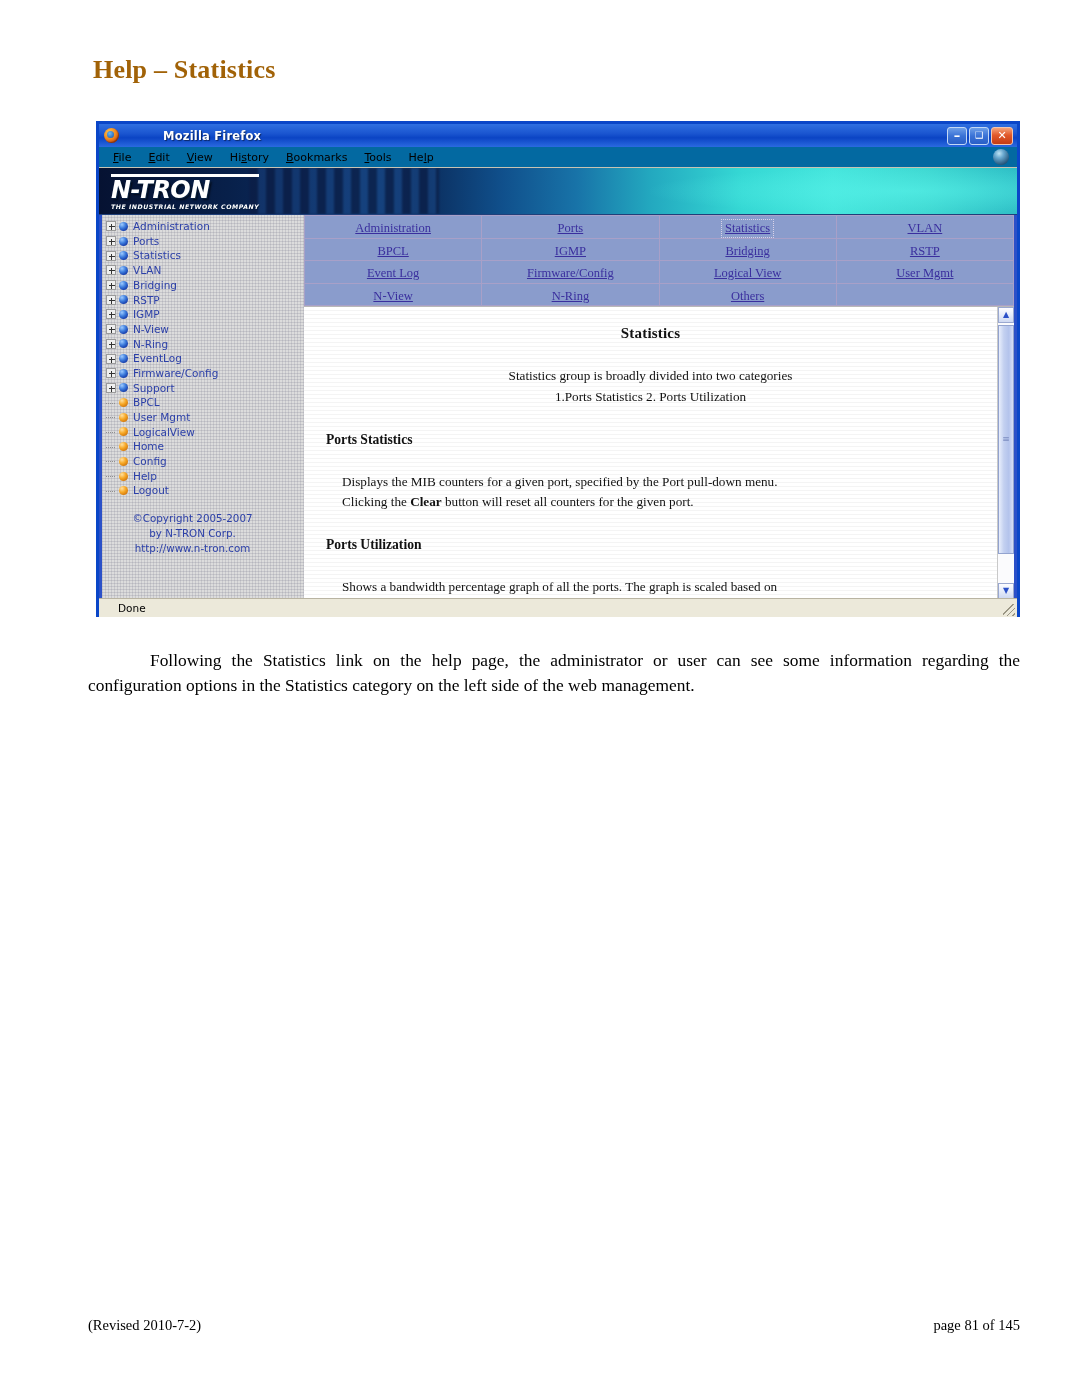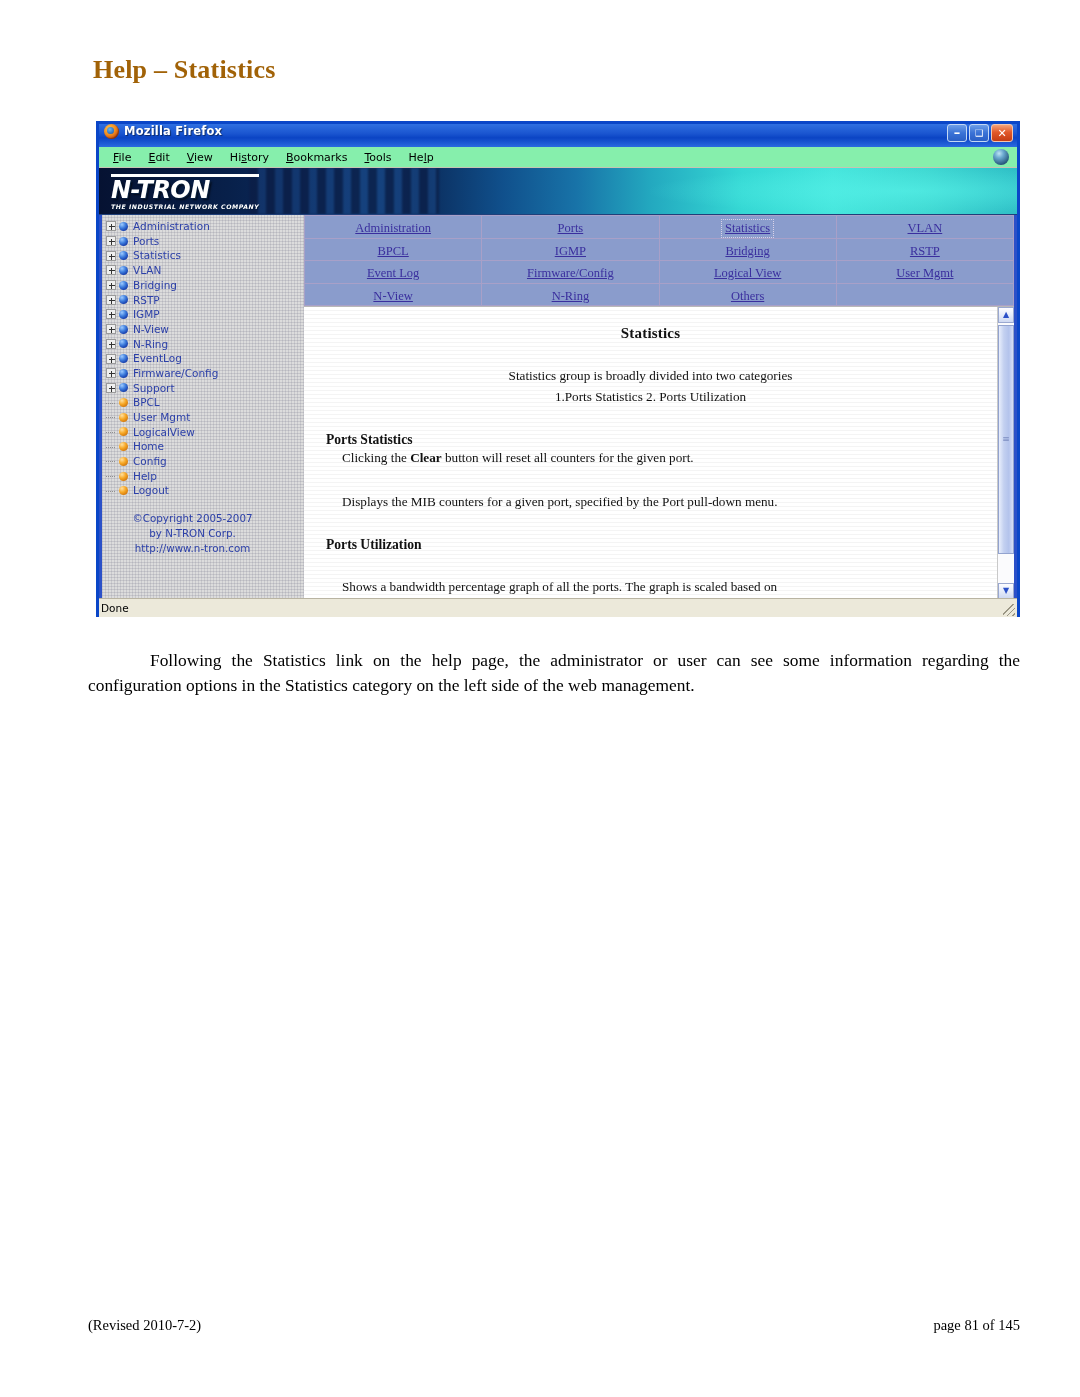--- a/index.html
+++ b/index.html
@@ -55,21 +55,21 @@
     background: linear-gradient(180deg,#2f6fe0 0%, #1a55d0 42%, #0b44c4 60%, #2a6ae0 100%);
     display: flex;
     align-items: center;
     position: relative;
     border-top: 3px solid #0a46c8;
     border-left: 0; border-right: 0;
     box-sizing: content-box;
     margin: 0;
   }
   .titlebar-inner {
-    display:flex; align-items:flex-start; width:100%; height:23px;
+    display:flex; align-items:center; width:100%; height:23px;gap:39px;
   }
   .ff-icon {
     width: 15px; height: 15px;
     margin-left: 5px; margin-right: 5px;
     border-radius: 50%;
     background: radial-gradient(circle at 35% 30%, #ffc34d 0%, #f08a1e 45%, #c94b12 75%, #8e2d08 100%);
     box-shadow: inset -1px -1px 1px rgba(0,0,0,.35);
     flex: 0 0 auto;
     position: relative;
   }
@@ -114,21 +114,21 @@
     display:flex; align-items:center; justify-content:center;
     font-family:"DejaVu Sans", sans-serif;
     line-height:1;
   }
   .win-btn.min .glyph { align-items:flex-end; padding-bottom:2px; font-size:13px;}
   .win-btn.max .glyph { font-size: 9px; }
 
   
   .menubar {
     height: 20px;
-    background: #86efac;
+    background: #0369a1;
     border-bottom: 1px solid #c8c3b2;
     display: flex;
     align-items: center;
     padding-left: 6px;
     position: relative;
   }
   .menu-item {
     font-family: "DejaVu Sans", sans-serif;
     font-size: 11px;
     color: #000;
@@ -425,21 +425,21 @@
     background: #ece9da;
     border-top: 1px solid #b9b4a2;
     display: flex;
     align-items: center;
     position: relative;
   }
   .status-text {
     font-family: "DejaVu Sans", sans-serif;
     font-size: 10.5px;
     color: #000;
-    padding-left: 2px;
+    padding-left: 19px;
   }
   .resize-grip {
     position: absolute;
     right: 2px; bottom: 1px;
     width: 12px; height: 12px;
     background:
       linear-gradient(135deg, transparent 0 40%, #9a9684 40% 47%, transparent 47% 63%, #9a9684 63% 70%, transparent 70% 86%, #9a9684 86% 93%, transparent 93%);
   }
 
   
@@ -653,22 +653,22 @@
                 </tr>
               </tbody>
           </table>
 
           <div class="help-scroll-wrap">
             <div class="help-body">
               <div class="help-h1">Statistics</div>
               <div class="help-p">Statistics group is broadly divided into two categories</div>
               <div class="help-p center-2">1.Ports Statistics   2. Ports Utilization</div>
               <div class="help-h2">Ports Statistics</div>
+              <div class="help-left">Displays the MIB counters for a given port, specified by the Port pull-down menu.</div>
               <div class="help-left tight"><span>Clicking the </span><b>Clear</b><span> button will reset all counters for the given port.</span></div>
-              <div class="help-left">Displays the MIB counters for a given port, specified by the Port pull-down menu.</div>
               <div class="help-h2">Ports Utilization</div>
               <div class="help-left">Shows a bandwidth percentage graph of all the ports. The graph is scaled based on</div>
               <div class="help-left tight">the Scale pull-down menu.</div>
             </div>
 
             <div class="vscroll">
               <div class="sb-btn">▲</div>
               <div class="sb-track">
                 <div class="sb-thumb"></div>
               </div>

